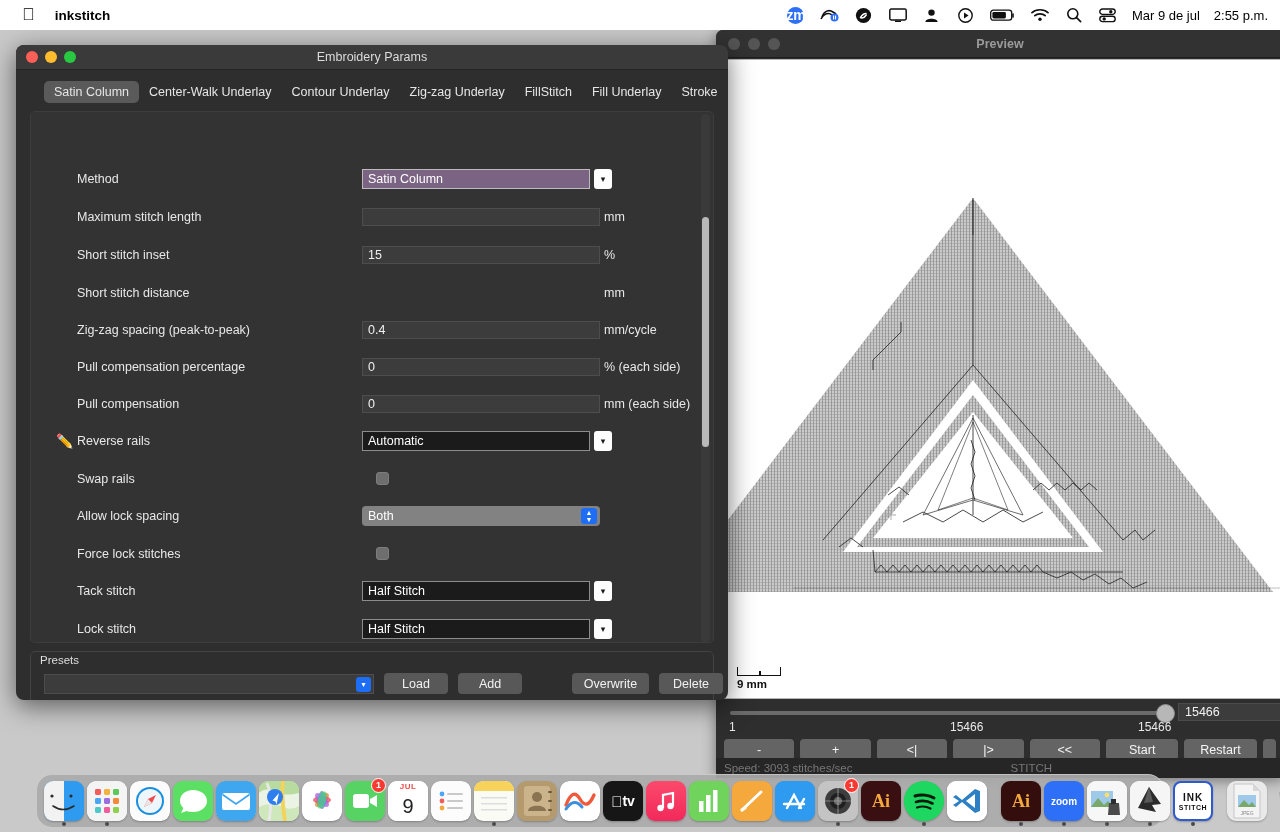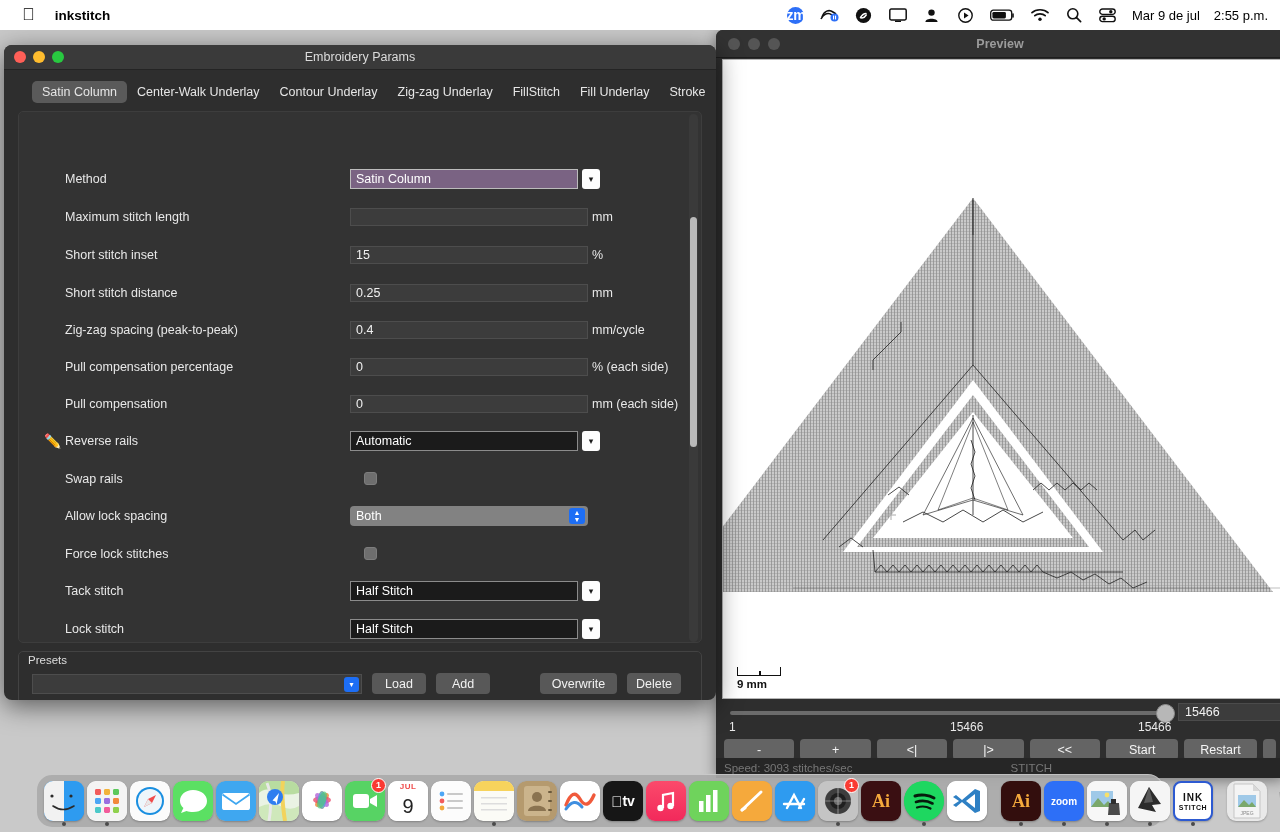--- a/index.html
+++ b/index.html
@@ -139,21 +139,21 @@
     background: #262626;
     display: flex; align-items: center;
     font-size: 11.5px; color: #777777;
   }
   #preview-status .s1 { margin-left: 8px; }
   #preview-status .s2 { margin-left: 158px; }
 
   
   #params-window {
     position: absolute;
-    left: 4px; top: 45px;
+    left: 16px; top: 45px;
     width: 712px; height: 655px;
     background: #2e2e2e;
     border-radius: 8px;
     box-shadow: 0 6px 26px rgba(0,0,0,.55);
     overflow: hidden;
     z-index: 30;
   }
   #params-titlebar {
     height: 25px; background: #3a3a3a;
     display: flex; align-items: center; position: relative;
@@ -295,21 +295,21 @@
     cursor: pointer;
   }
   .gbtn {
     height: 21px; border-radius: 4px;
     background: #585858; color: #f2f2f2;
     font-size: 12.5px; border: none; cursor: pointer;
     display: flex; align-items: center; justify-content: center;
     font-family: "Liberation Sans", sans-serif;
     white-space: nowrap;
   }
-  .gbtn.w70 { width: 54px; }
+  .gbtn.w70 { width: 64px; }
   .gbtn.w75 { width: 77px; margin-left: 40px; }
 
   
   #dock {
     position: absolute;
     left: 36px; bottom: 4px;
     width: 1128px; height: 54px;
     background: rgba(170,170,170,.92);
     border-radius: 16px;
     border: 1px solid rgba(255,255,255,.35);
@@ -566,21 +566,20 @@
       </div>
 
       <div class="row" style="top:124px">
         <span class="row-label">Short stitch inset</span>
         <span class="ctrl txtfield">15</span>
         <span class="unit">%</span>
       </div>
 
       <div class="row" style="top:162px">
         <span class="row-label">Short stitch distance</span>
-        <span class="ctrl txtfield">0.25</span>
         <span class="unit">mm</span>
       </div>
 
       <div class="row" style="top:199px">
         <span class="row-label">Zig-zag spacing (peak-to-peak)</span>
         <span class="ctrl txtfield">0.4</span>
         <span class="unit">mm/cycle</span>
       </div>
 
       <div class="row" style="top:236px">

